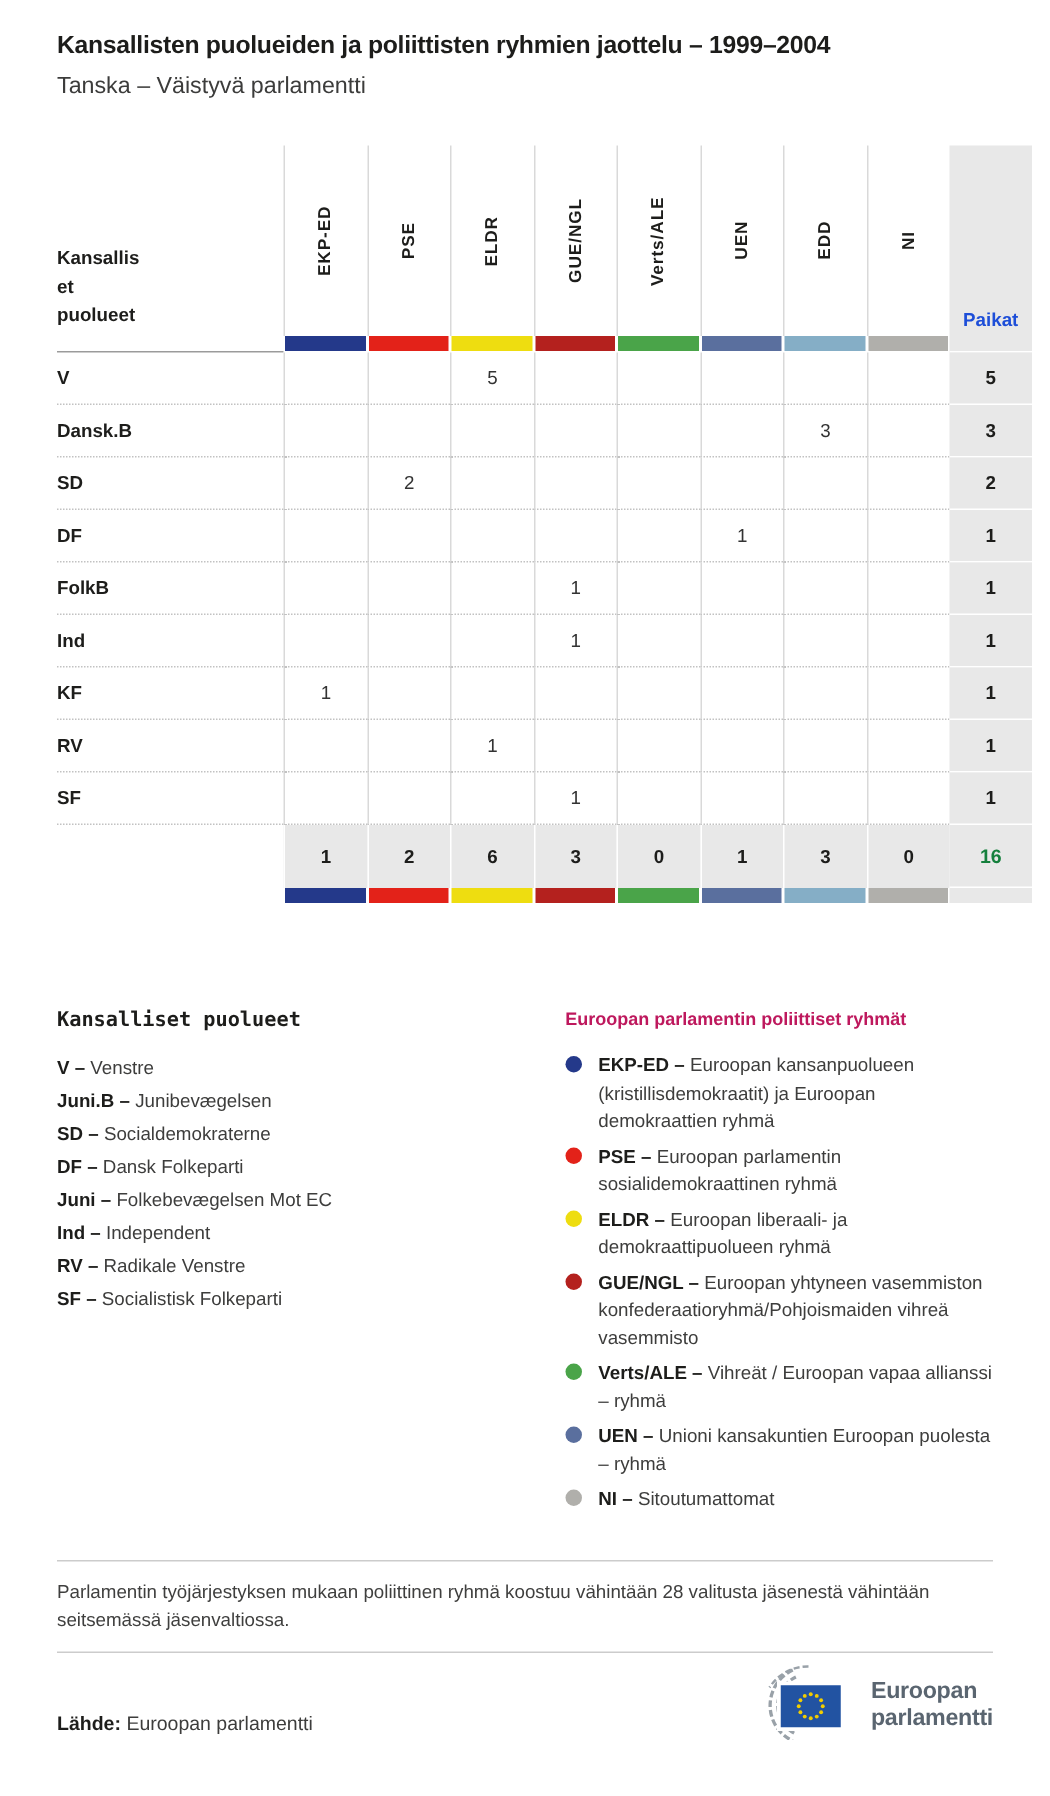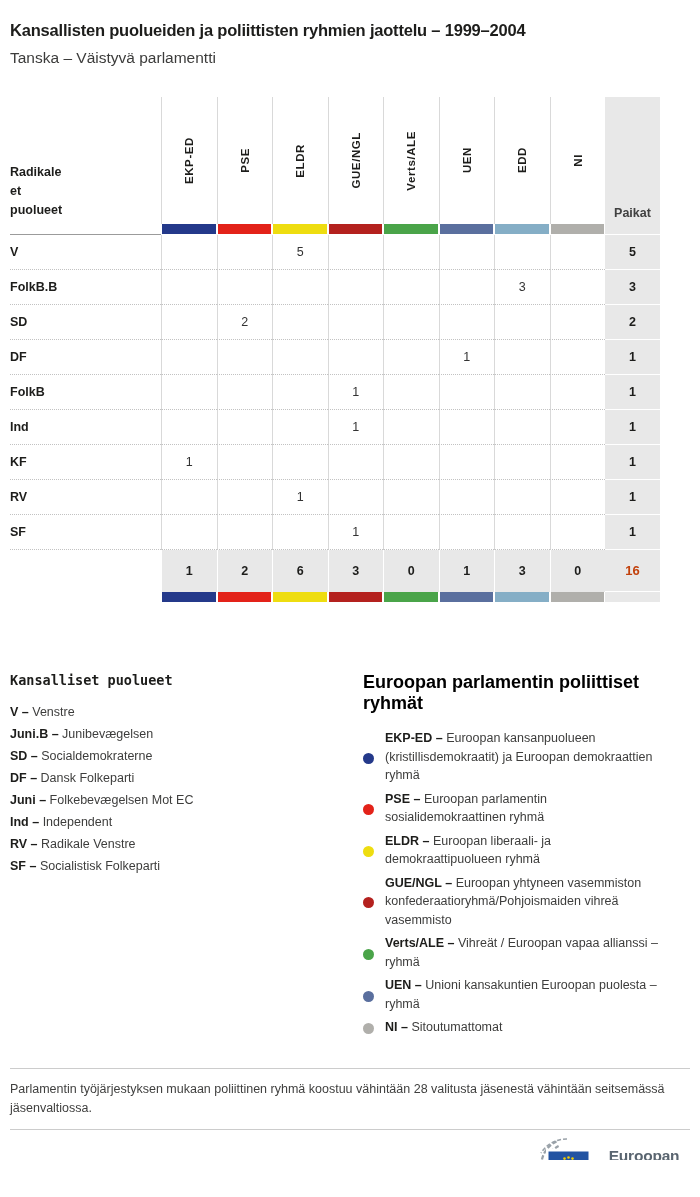--- a/index.html
+++ b/index.html
@@ -1,18 +1,18 @@
 <!DOCTYPE html>
 <html><head>
 <meta charset="utf-8">
 <style>
   * { box-sizing: border-box; }
   html,body { margin:0; padding:0; background:#ffffff; }
   body { font-family:"Liberation Sans", sans-serif; color:#1d1d1b; }
-  .page { width:700px; height:1160px; padding:0 10px; overflow:hidden; background:#fff; }
+  .page { width:700px; height:1160px; padding:0 38px; overflow:hidden; background:#fff; }
 
   .title { padding-top:21px; font-size:16.5px; font-weight:700; letter-spacing:-0.2px; }
   .subtitle { margin-top:9px; font-size:15.5px; color:#3c3c3b; }
 
   
   .tablewrap { margin-top:30px; }
   .grid { display:grid;
           grid-template-columns:151px repeat(8,55.5px) 55px;
           grid-template-rows:127px 11px repeat(9,35px) 42px 10px; }
   .cell { display:flex; align-items:center; justify-content:center; font-size:12.5px; color:#333; }
@@ -20,47 +20,47 @@
   .lblhead { flex-direction:column; align-items:flex-start; justify-content:flex-end;
              padding-bottom:14px; border-bottom:1px solid #9b9b9b; }
   .lhline { font-weight:700; font-size:12.5px; line-height:19px; color:#1d1d1b; }
 
   .colhead { border-left:1px solid #d9d9d9; }
   .vlabel { writing-mode:vertical-rl; transform:rotate(180deg);
             font-weight:700; font-size:11.5px; letter-spacing:0.6px;
             color:#1d1d1b; white-space:nowrap; }
 
   .paikathead { background:#e8e8e8; border-bottom:1px solid #fff; font-weight:700;
-                font-size:12.5px; color:#404040; align-items:flex-end; padding-bottom:14px; }
+                font-size:12.5px; color:#1d4ed8; align-items:flex-end; padding-bottom:14px; }
 
   .swatch { height:10px; margin:0 1px; align-self:start; }
 
   .rowlabel { justify-content:flex-start; font-weight:700; font-size:12.5px; color:#1d1d1b;
               border-bottom:1px dotted #c2c2c2; }
   .datacell { border-left:1px solid #d9d9d9; border-bottom:1px dotted #c2c2c2; }
   .paikatcell { background:#e8e8e8; border-bottom:1px solid #fff; font-weight:700; color:#1d1d1b; }
 
   .totalsblank { background:#fff; }
   .totalcell { background:#e8e8e8; border-left:1px solid #fff; font-weight:700; color:#1d1d1b; }
-  .paikattotal { background:#e8e8e8; border-bottom:1px solid #fff; font-weight:700; font-size:13px; color:#c2410c; }
+  .paikattotal { background:#e8e8e8; border-bottom:1px solid #fff; font-weight:700; font-size:13px; color:#15803d; }
   .paikatfill { background:#e8e8e8; }
 
   
   .legends { display:flex; margin-top:70px; }
   .legend-parties { width:353px; }
   .legend-groups  { width:297px; }
 
   .lp-heading { font-family:"DejaVu Sans Mono", monospace; font-weight:700; font-size:13.5px; color:#1d1d1b; }
   .lp-list { margin-top:17px; }
   .lp-item { font-size:12.5px; line-height:15px; margin-bottom:7px; color:#3d3d3c; }
   .lp-item b { color:#1d1d1b; }
 
-  .lg-heading { font-weight:700; font-size:18px; color:#000000; }
+  .lg-heading { font-weight:700; font-size:12px; color:#be185d; }
   .lg-list { margin-top:15px; }
-  .lg-item { display:flex; margin-bottom:5px;align-items:center; }
+  .lg-item { display:flex; margin-bottom:5px; }
   .lg-dot { width:11px; height:11px; border-radius:50%; margin:3px 11px 0 0; flex:none; }
   .lg-text { font-size:12.5px; line-height:18.5px; color:#3d3d3c; }
   .lg-text b { color:#1d1d1b; }
 
   
   .hr { border:none; border-top:1px solid #cccccc; margin:26px 0 0 0; }
   .hr2 { border:none; border-top:1px solid #cccccc; margin:11px 0 0 0; }
   .note { margin-top:11px; font-size:12.5px; line-height:19px; color:#3f3f3e; }
   .srcrow { display:flex; justify-content:space-between; align-items:flex-end; margin-top:8px; }
   .source { font-size:13px; margin-bottom:8px; color:#3d3d3c; }
@@ -72,21 +72,21 @@
 <body>
 
 <div class="page">
 
   <div class="title">Kansallisten puolueiden ja poliittisten ryhmien jaottelu – 1999–2004</div>
   <div class="subtitle">Tanska – Väistyvä parlamentti</div>
 
   <div class="tablewrap">
     <div class="grid">
         <div class="cell lblhead" style="grid-area: 1 / 1 / 3;">
-          <div class="lhline">Radikale</div>
+          <div class="lhline">Kansallis</div>
           <div class="lhline">et</div>
           <div class="lhline">puolueet</div>
         </div>
         <div class="cell colhead" style="grid-area: 1 / 2;">
           <div class="vlabel">EKP-ED</div>
         </div>
         <div class="cell colhead" style="grid-area: 1 / 3;">
           <div class="vlabel">PSE</div>
         </div>
         <div class="cell colhead" style="grid-area: 1 / 4;">
@@ -119,21 +119,21 @@
         <div class="cell rowlabel" style="grid-area: 3 / 1;">V</div>
         <div class="cell datacell" style="grid-area: 3 / 2;"></div>
         <div class="cell datacell" style="grid-area: 3 / 3;"></div>
         <div class="cell datacell" style="grid-area: 3 / 4;">5</div>
         <div class="cell datacell" style="grid-area: 3 / 5;"></div>
         <div class="cell datacell" style="grid-area: 3 / 6;"></div>
         <div class="cell datacell" style="grid-area: 3 / 7;"></div>
         <div class="cell datacell" style="grid-area: 3 / 8;"></div>
         <div class="cell datacell" style="grid-area: 3 / 9;"></div>
         <div class="cell paikatcell" style="grid-area: 3 / 10;">5</div>
-        <div class="cell rowlabel" style="grid-area: 4 / 1;">FolkB.B</div>
+        <div class="cell rowlabel" style="grid-area: 4 / 1;">Dansk.B</div>
         <div class="cell datacell" style="grid-area: 4 / 2;"></div>
         <div class="cell datacell" style="grid-area: 4 / 3;"></div>
         <div class="cell datacell" style="grid-area: 4 / 4;"></div>
         <div class="cell datacell" style="grid-area: 4 / 5;"></div>
         <div class="cell datacell" style="grid-area: 4 / 6;"></div>
         <div class="cell datacell" style="grid-area: 4 / 7;"></div>
         <div class="cell datacell" style="grid-area: 4 / 8;">3</div>
         <div class="cell datacell" style="grid-area: 4 / 9;"></div>
         <div class="cell paikatcell" style="grid-area: 4 / 10;">3</div>
         <div class="cell rowlabel" style="grid-area: 5 / 1;">SD</div>

